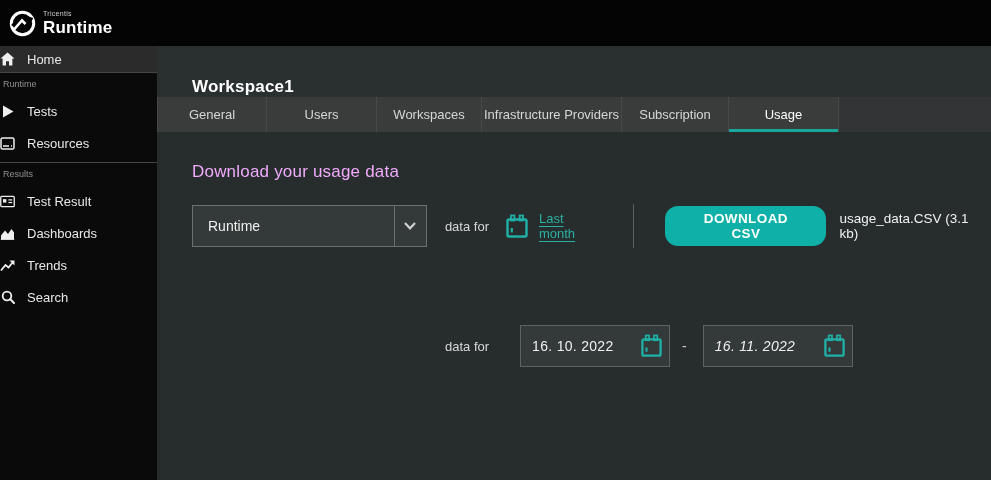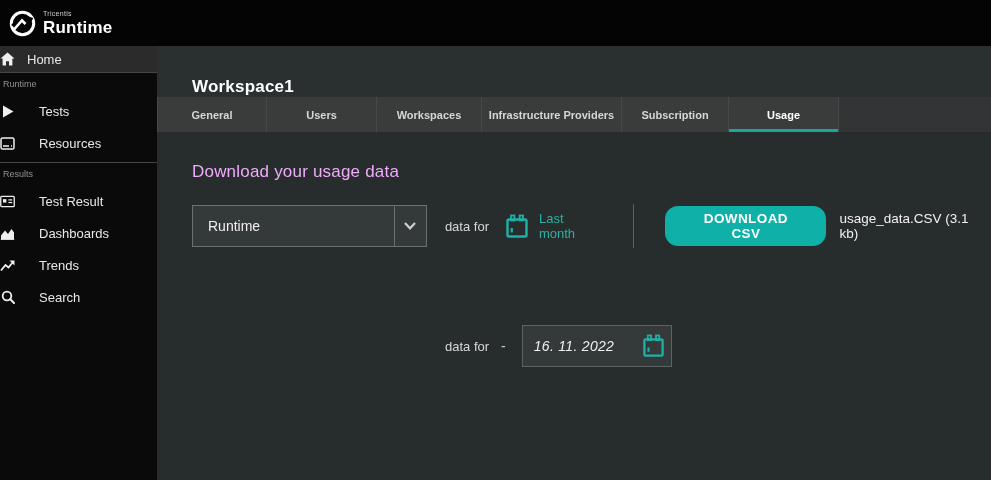--- a/index.html
+++ b/index.html
@@ -29,34 +29,34 @@
   .side-item {
     height:26px; display:flex; align-items:center; 
     color:#e8e8e8; font-size:13px; cursor:pointer;
   }
   .side-item .ic { width:15px; height:15px; margin-right:12px; display:flex; align-items:center; justify-content:center; flex:0 0 15px; }
   .side-item.home { background:#2b2b2b; }
   .side-divider { height:1px; background:#454545; }
   .section-label {
     font-size:9px; color:#919191; padding:7px 0 3px 3px; line-height:1;
   }
-  .side-group .side-item { margin:6px 0;gap:12px; }
+  .side-group .side-item { margin:6px 0; }
 
   
   .main { position:absolute; left:157px; top:46px; width:834px; height:434px; }
   .page-header {
     height:51px; background:#2a2f30; display:flex; align-items:flex-end; padding-left:35px;
   }
   .page-title { font-size:17px; font-weight:bold; color:#ffffff; letter-spacing:.2px; }
 
   .tabs { height:35px; background:#333435; display:flex; }
   .tab {
     height:35px; display:flex; align-items:center; justify-content:center;
     background:#3a3b3b; border-right:1px solid #474848;
-    font-size:11px; color:#d6d6d6; cursor:pointer; position:relative;font-weight:bold;
+    font-size:13px; color:#d6d6d6; cursor:pointer; position:relative;
   }
   .tab:first-child { border-left:1px solid #474848; }
   .tab.active { color:#ffffff; }
   .tab-underline {
     position:absolute; left:0; right:0; bottom:0; height:3px; background:#18a89b;
   }
 
   .content { position:absolute; left:0; top:86px; width:834px; height:348px; background:#272c2c; }
   .usage-heading {
     position:absolute; left:35px; top:30px; font-size:17px; color:#f0abfc; letter-spacing:.2px;
@@ -72,21 +72,21 @@
   .select-arrow {
     position:absolute; right:0; top:0; width:32px; height:100%;
     border-left:1px solid #6b7070; display:flex; align-items:center; justify-content:center;
   }
 
   .data-for { font-size:13px; color:#d9d9d9; }
   .row1 .data-for { margin-left:18px; }
 
   .cal-btn { margin-left:16px; width:24px; height:25px; cursor:pointer; display:flex; align-items:center; }
   .period-link {
-    margin-left:10px; font-size:13px; color:#2bb0a5; 
+    margin-left:10px; font-size:13px; color:#2bb0a5; text-decoration:underline;
     text-underline-offset:3px; cursor:pointer;
   }
   .vdivider { width:1px; height:44px; background:#5a5f5f; margin-left:30px; }
 
   .dl-btn {
     margin-left:31px; height:40px; padding:0 22px; background:#0fb0a7; border:none;
     border-radius:13px; color:#ffffff; font-size:13.5px; font-weight:bold;
     font-family:"Liberation Sans", sans-serif; letter-spacing:.4px; cursor:pointer;
   }
   .file-info { margin-left:13px; font-size:13.5px; color:#f2f2f2; }
@@ -254,20 +254,31 @@
       <div class="vdivider"></div>
 
       <button class="dl-btn">DOWNLOAD CSV</button>
 
       <span class="file-info">usage_data.CSV (3.1 kb)</span>
     </div>
 
     <div class="row2">
       <span class="data-for">data for</span>
 
+      <div class="date-input date-input-1">
+        <span class="date-text">16. 10. 2022</span>
+        <span class="cal-ic">
+          <svg width="23" height="24" viewBox="0 0 24 25">
+            <rect x="2.5" y="5.5" width="19" height="17" rx="1.5" fill="none" stroke="#1fb1a7" stroke-width="2.4"></rect>
+            <rect x="6" y="1.5" width="3.4" height="5" fill="none" stroke="#1fb1a7" stroke-width="1.8"></rect>
+            <rect x="14.6" y="1.5" width="3.4" height="5" fill="none" stroke="#1fb1a7" stroke-width="1.8"></rect>
+            <line x1="6.8" y1="14" x2="6.8" y2="18.5" stroke="#1fb1a7" stroke-width="2.2"></line>
+          </svg>
+        </span>
+      </div>
 
       <span class="range-dash">-</span>
 
       <div class="date-input date-input-2">
         <span class="date-text">16. 11. 2022</span>
         <span class="cal-ic">
           <svg width="23" height="24" viewBox="0 0 24 25">
             <rect x="2.5" y="5.5" width="19" height="17" rx="1.5" fill="none" stroke="#1fb1a7" stroke-width="2.4"></rect>
             <rect x="6" y="1.5" width="3.4" height="5" fill="none" stroke="#1fb1a7" stroke-width="1.8"></rect>
             <rect x="14.6" y="1.5" width="3.4" height="5" fill="none" stroke="#1fb1a7" stroke-width="1.8"></rect>

